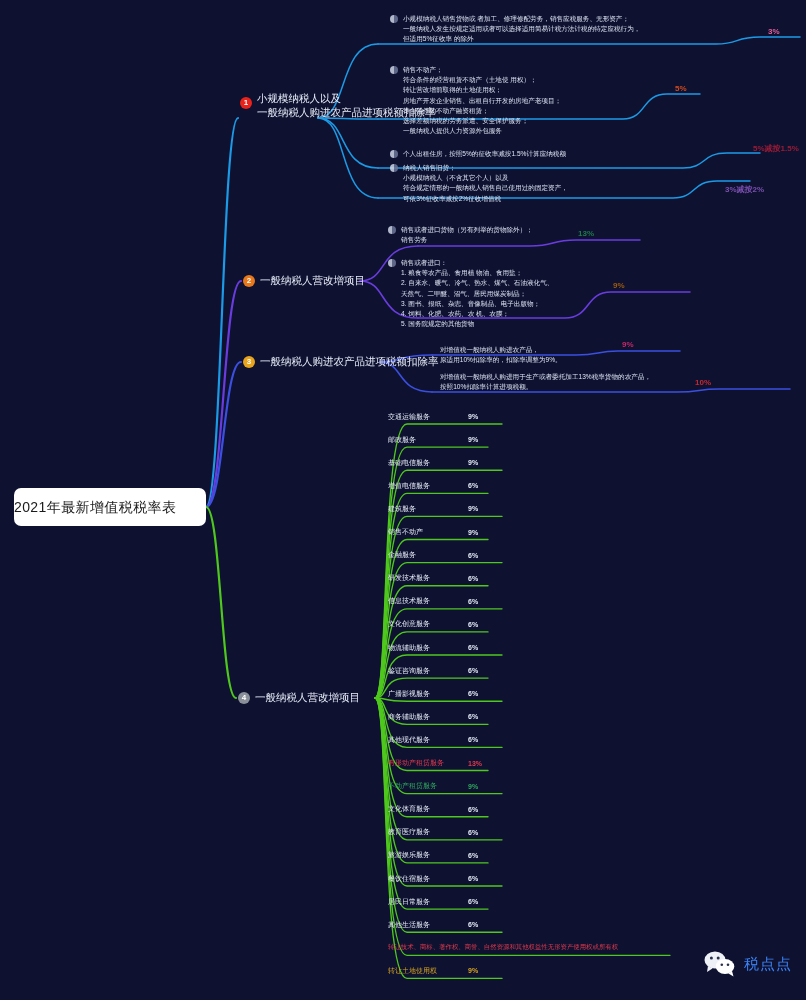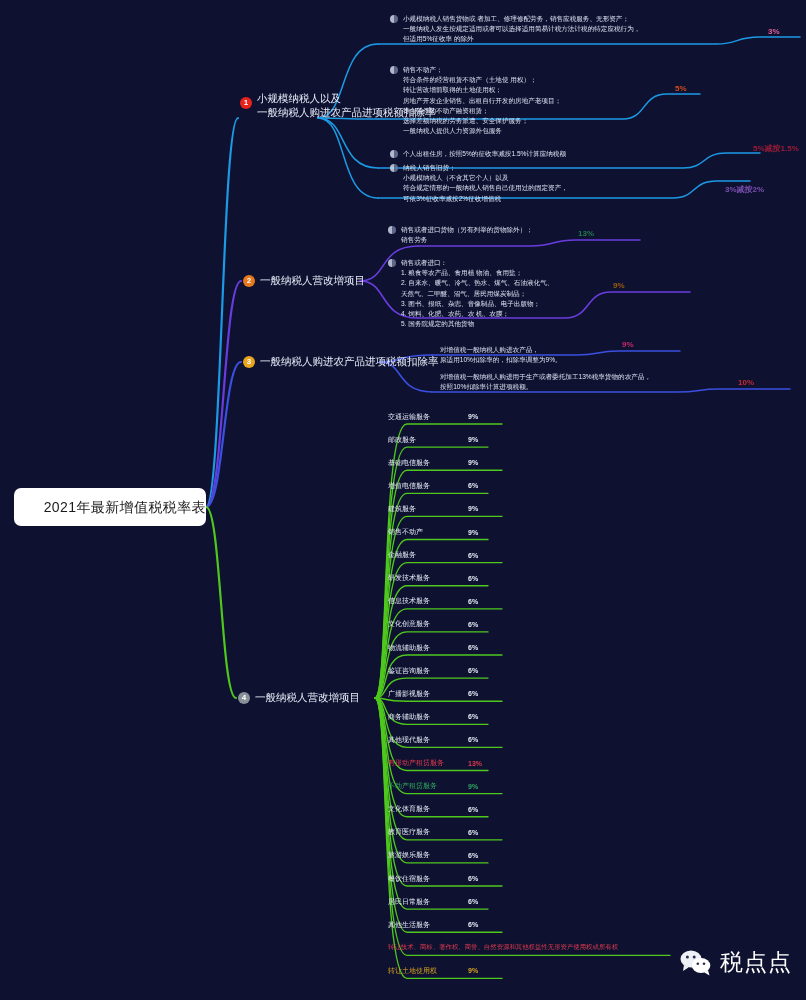--- a/index.html
+++ b/index.html
@@ -28,21 +28,21 @@
     line-height: 1.32;
     white-space: pre;
   }
 
   
   #root-node {
     left: 14px; top: 488px;
     width: 192px; height: 38px;
     background: #ffffff;
     border-radius: 7px;
-    display: flex; align-items: center; justify-content: flex-end;
+    display: flex; align-items: center; justify-content: flex-start;
     color: #1b1b1b;
     font-size: 14px;
     letter-spacing: .4px;
     z-index: 6;
   }
 
   
   .branch-title {
     display: flex; align-items: center; gap: 5px;
     font-size: 10.5px;
@@ -100,22 +100,22 @@
   .grow .gpct { font-weight: bold; }
 
   
   #watermark {
     position: absolute;
     right: 14px; bottom: 22px;
     display: flex; align-items: center; gap: 7px;
     z-index: 7;
   }
   #watermark .wm-text {
-    color: #ffffff;
-    font-size: 23px;
+    color: #3b82f6;
+    font-size: 15px;
     letter-spacing: 1px;
   }
 </style>
 </head>
 <body>
 
 <div id="canvas">
 
   <svg id="wires" viewBox="0 0 806 1000">
       <path d="M206,507 C222,507 222,118 238,118" stroke="#1c9ae6" stroke-width="2.2" fill="none" stroke-linecap="round"></path>
@@ -219,21 +219,21 @@
 天然气、二甲醚、沼气、居民用煤炭制品；
 3. 图书、报纸、杂志、音像制品、电子出版物；
 4. 饲料、化肥、农药、农 机、农膜；
 5. 国务院规定的其他货物</span></div>
       <div class="pct" style="left: 613px; top: 281px; color: rgb(154, 90, 18);">9%</div>
       <div class="node leaf" style="left: 440px; top: 345px; gap: 0px;"><span class="txt">对增值税一般纳税人购进农产品，
 原适用10%扣除率的，扣除率调整为9%。</span></div>
       <div class="pct" style="left: 622px; top: 340px; color: rgb(196, 40, 107);">9%</div>
       <div class="node leaf" style="left: 440px; top: 372px; gap: 0px;"><span class="txt">对增值税一般纳税人购进用于生产或者委托加工13%税率货物的农产品，
 按照10%扣除率计算进项税额。</span></div>
-      <div class="pct" style="left: 738px; top: 378px; color: rgb(198, 40, 50);">10%</div>
+      <div class="pct" style="left: 695px; top: 378px; color: rgb(198, 40, 50);">10%</div>
       <div class="grow" style="left: 388px; top: 409px;">
         <span class="gname" style="color: rgb(230, 234, 247);">交通运输服务</span>
         <span class="gpct" style="color: rgb(230, 234, 247);">9%</span>
       </div>
       <div class="grow" style="left: 388px; top: 432.1px;">
         <span class="gname" style="color: rgb(230, 234, 247);">邮政服务</span>
         <span class="gpct" style="color: rgb(230, 234, 247);">9%</span>
       </div>
       <div class="grow" style="left: 388px; top: 455.2px;">
         <span class="gname" style="color: rgb(230, 234, 247);">基础电信服务</span>

